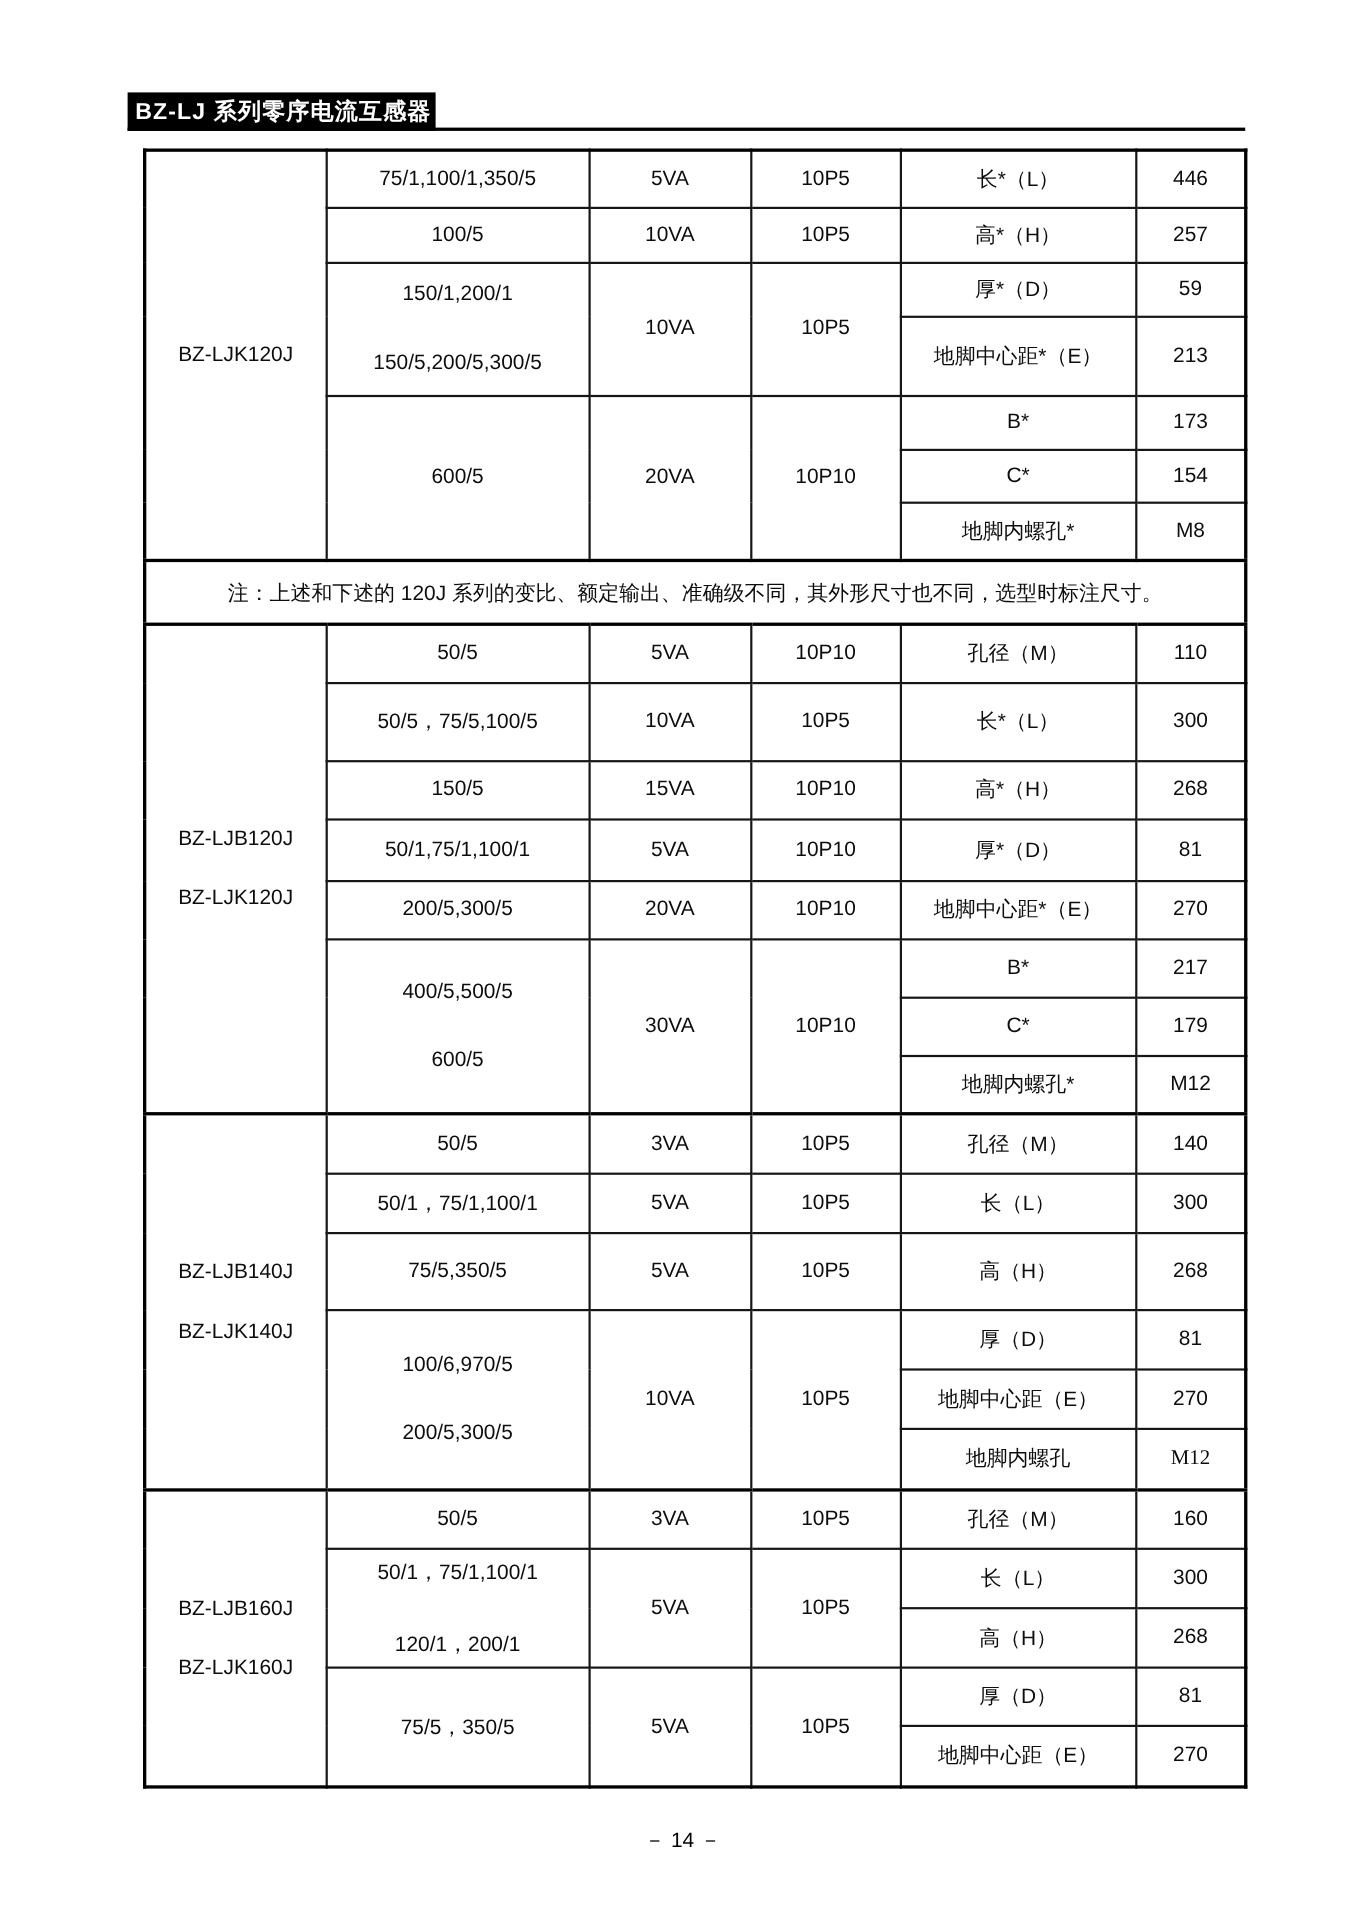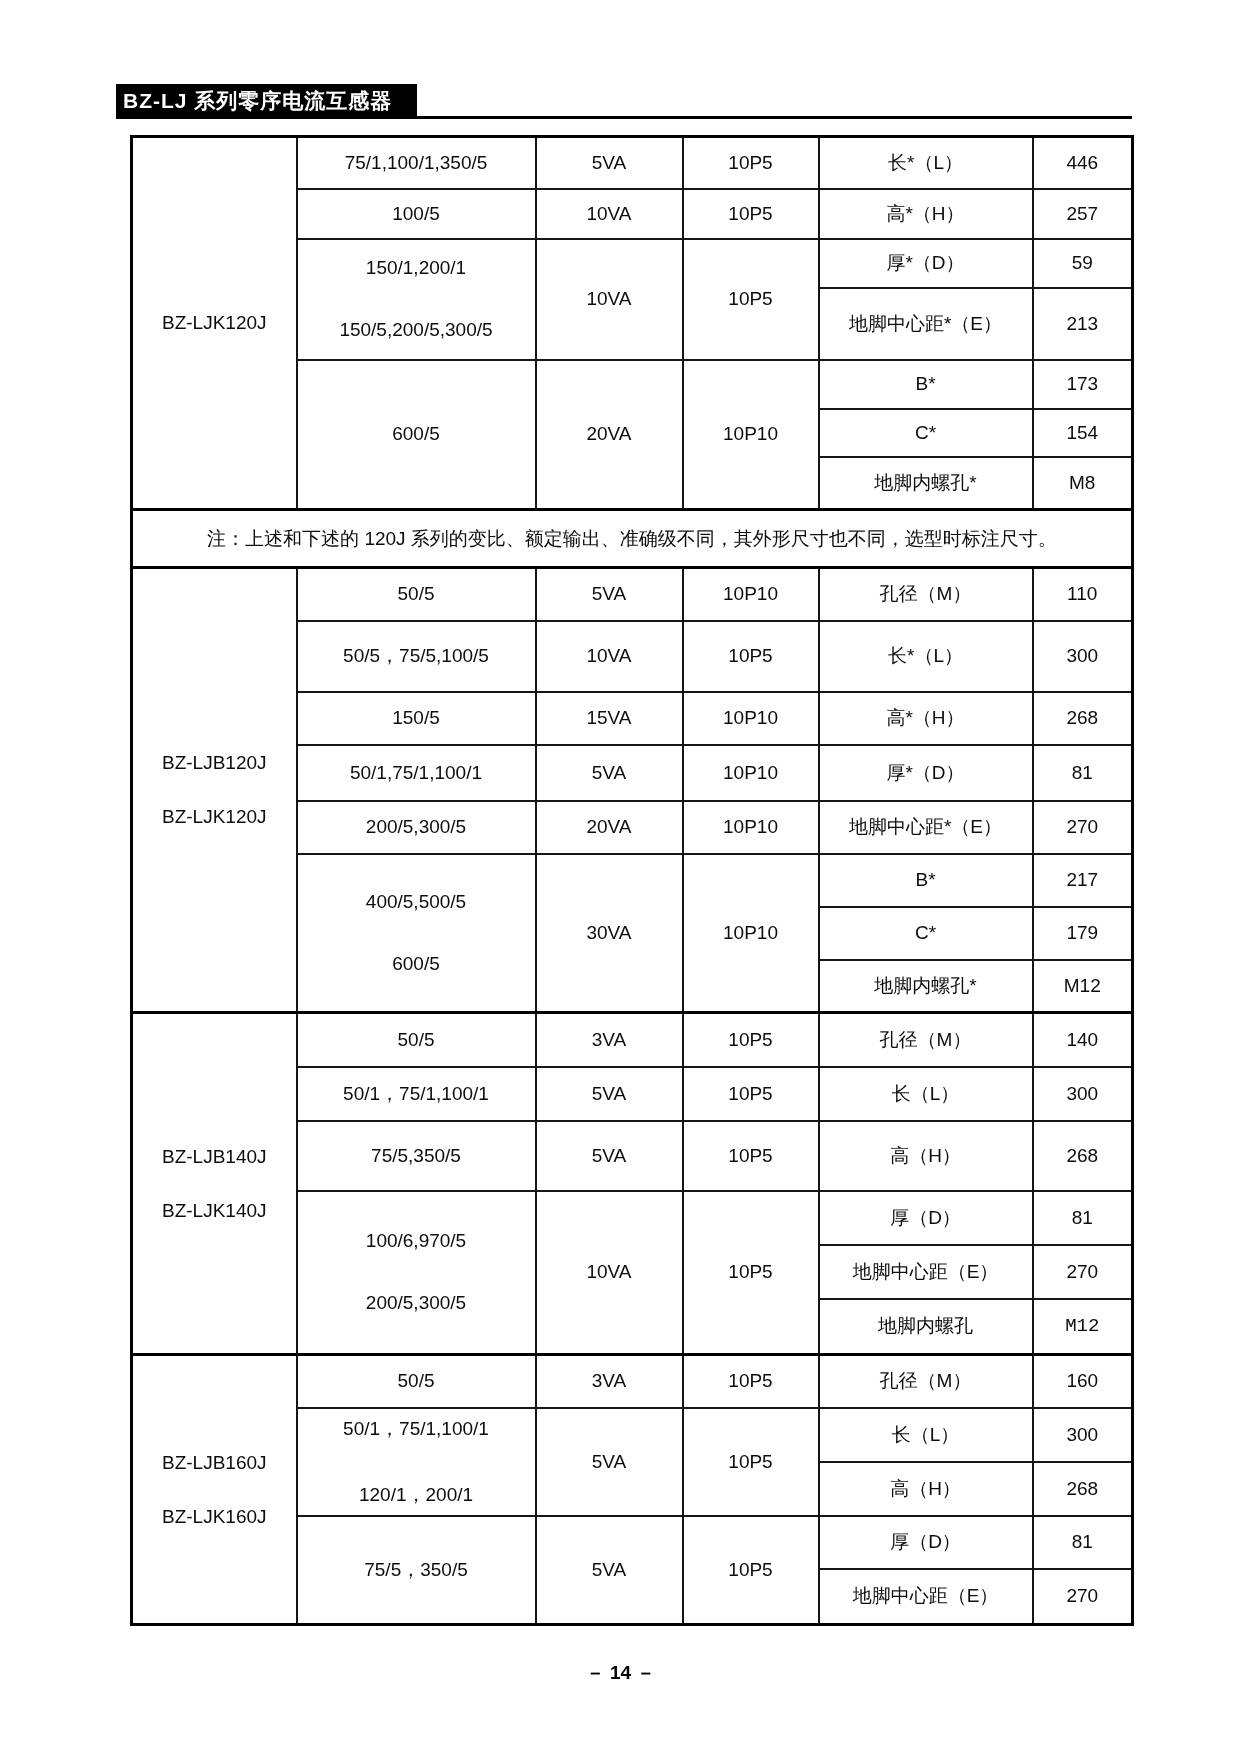--- a/index.html
+++ b/index.html
@@ -6,21 +6,21 @@
   body {
     width:1241px; height:1755px; position:relative;
     background:#ffffff;
     font-family:"Liberation Sans","DejaVu Sans",sans-serif;
     color:#0d0d0d;
   }
   .header-bar {
     position:absolute; left:116px; top:84px;
     background:#000; color:#fff;
     font-size:21px; font-weight:bold;
-    padding:3px 25px 4px 7px;
+    padding:3px 4px 4px 7px;
     letter-spacing:1px;
     white-space:nowrap;
   }
   .header-rule {
     position:absolute; left:116px; top:116px;
     width:1016px; height:3px; background:#000;
   }
   table.main {
     position:absolute; left:130px; top:135px;
     width:1001px;
@@ -32,26 +32,26 @@
     text-align:center; vertical-align:middle;
     font-size:19px; padding:2px 4px;
     overflow:hidden;
   }
   tr.thick > td { border-top:3px solid #000; }
   td.model-top { vertical-align:top; padding-top:13px; }
   .stack2 .line1 { margin-bottom:40px; }
   .models .line1 { margin-bottom:32px; }
   td.note-cell { text-align:left; padding:6px 10px; }
   .small-serif {
-    font-family:Liberation Mono, monospace;
+    font-family:Liberation Serif, serif;
     font-size:16px;
   }
   .page-num {
     position:absolute; top:1660px; left:0; width:1241px;
-    text-align:center; font-size:19px; color:#000;font-weight:bold;
+    text-align:center; font-size:19px; color:#000;
   }
 </style>
 </head>
 <body>
 
 <div class="header-bar">BZ-LJ 系列零序电流互感器</div>
 <div class="header-rule"></div>
 
 <table class="main">
   <colgroup>

